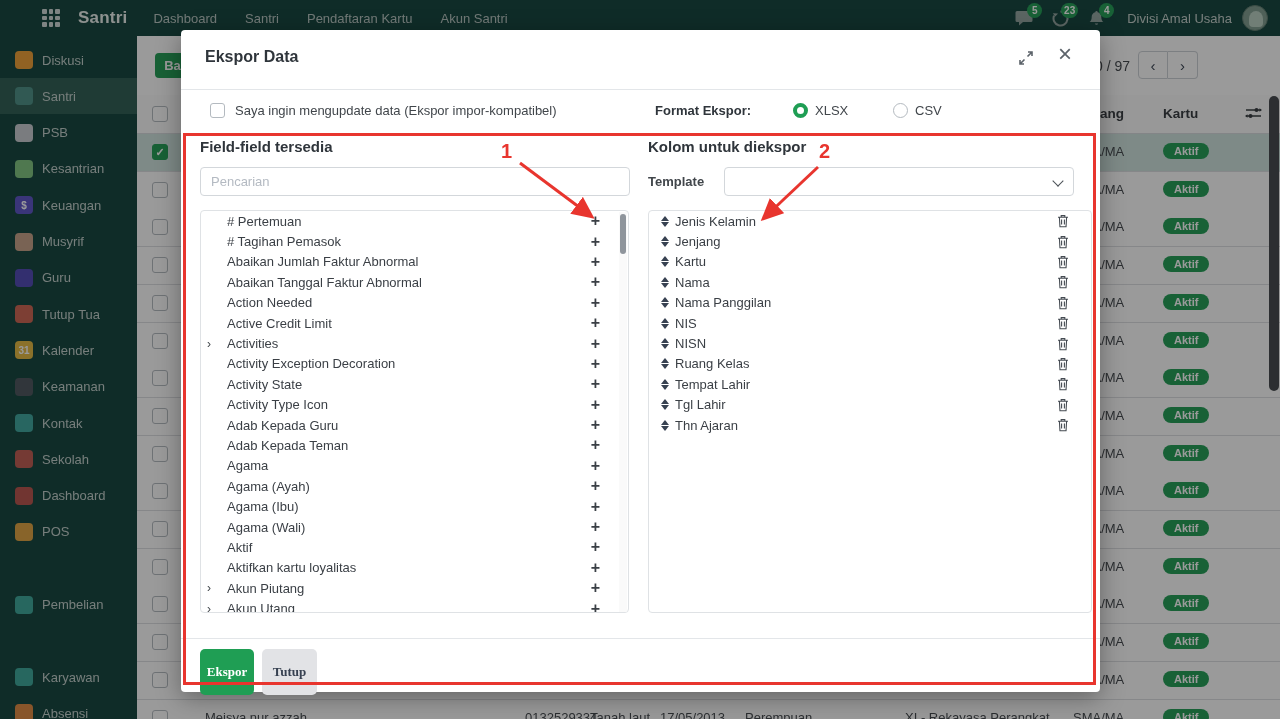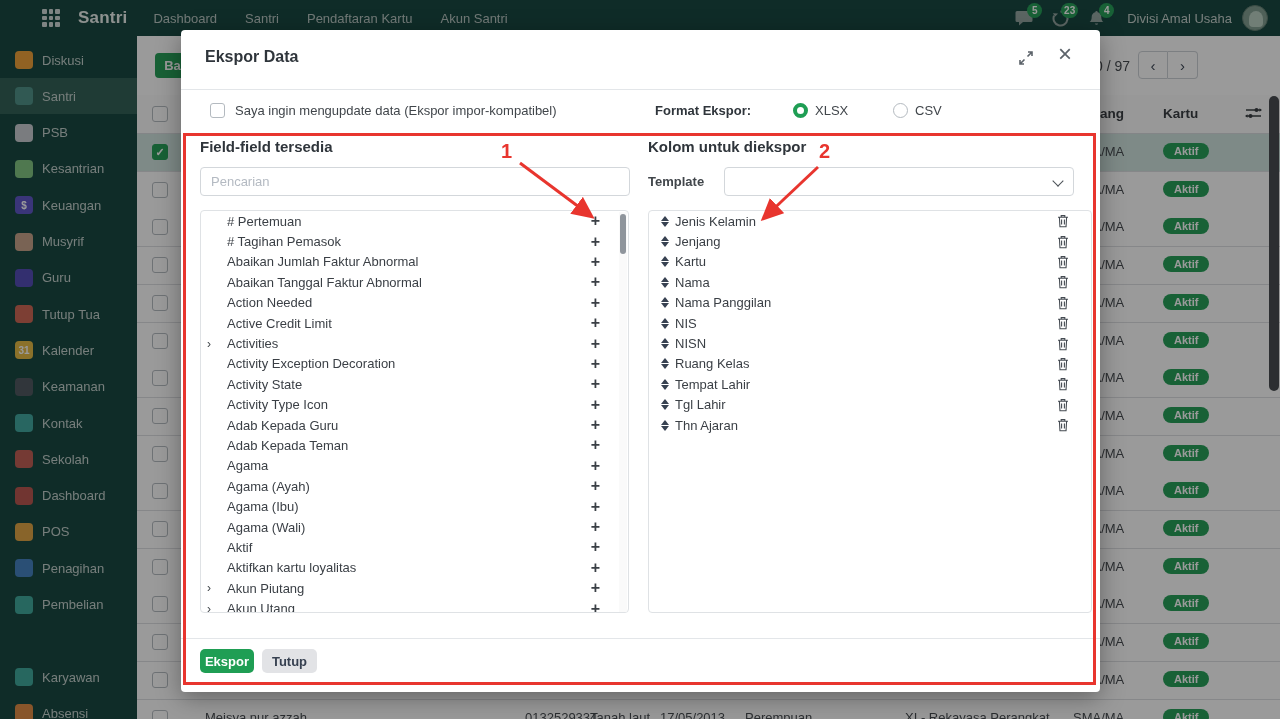--- a/index.html
+++ b/index.html
@@ -90,21 +90,21 @@
   .lb-scroll { position:absolute; right:1px; top:1px; width:8px; height:400px; background:#fafafa; }
   .lb-thumb { position:absolute; left:1px; top:2px; width:6px; height:40px; background:#8f959c; border-radius:3px; cursor:grab; }
   .col-row { position:relative; height:20.4px; display:flex; align-items:center; cursor:pointer; }
   .sort-handle { margin-left:12px; display:flex; flex-direction:column; gap:1px; cursor:grab; }
   .sort-handle i { width:0; height:0; border-left:4px solid transparent; border-right:4px solid transparent; }
   .sort-up { border-bottom:5px solid #374151; }
   .sort-down { border-top:5px solid #374151; }
   .col-label { margin-left:6px; font-size:13px; color:#3a3f45; white-space:nowrap; }
   .trash-btn { position:absolute; right:22px; cursor:pointer; display:flex; }
   .m-footer { position:absolute; left:0; top:608px; width:919px; height:54px; border-top:1px solid #e3e6e9; }
-  .btn { position:absolute; top:10px; height:24px; border:none; border-radius:5px; font-size:13px; font-weight:700; font-family:Liberation Sans, sans-serif; cursor:pointer; }
+  .btn { position:absolute; top:10px; height:46px; border:none; border-radius:5px; font-size:13px; font-weight:700; font-family:Liberation Serif, serif; cursor:pointer; }
   .btn-export { left:19px; width:54px; background:#1f9e54; color:#fff; }
   .btn-close { left:81px; width:55px; background:#e2e3e6; color:#374151; }
   .annot { position:absolute; left:0; top:0; pointer-events:none; z-index:8; }
   .annot line { stroke:#e8352e; stroke-width:3; }
   .annot text { fill:#e8352e; font-family:"Liberation Sans",sans-serif; font-size:20px; font-weight:700; }
 </style>
 </head>
 <body>
 
 <div class="stage">
@@ -203,24 +203,20 @@
         <span class="side-label">Sekolah</span>
       </div>
       <div class="side-item" style="top: 441.6px;">
         <span class="side-icon" style="background: rgb(184, 82, 74);"></span>
         <span class="side-label">Dashboard</span>
       </div>
       <div class="side-item" style="top: 477.9px;">
         <span class="side-icon" style="background: rgb(224, 162, 63);"></span>
         <span class="side-label">POS</span>
       </div>
-      <div class="side-item" style="top: 514.2px;">
-        <span class="side-icon" style="background: rgb(63, 127, 192);"></span>
-        <span class="side-label">Penagihan</span>
-      </div>
       <div class="side-item" style="top: 550.5px;">
         <span class="side-icon" style="background: rgb(58, 168, 154);"></span>
         <span class="side-label">Pembelian</span>
       </div>
       <div class="side-item" style="top: 623.1px;">
         <span class="side-icon" style="background: rgb(58, 168, 154);"></span>
         <span class="side-label">Karyawan</span>
       </div>
       <div class="side-item" style="top: 659.4px;">
         <span class="side-icon" style="background: rgb(224, 136, 63);"></span>

